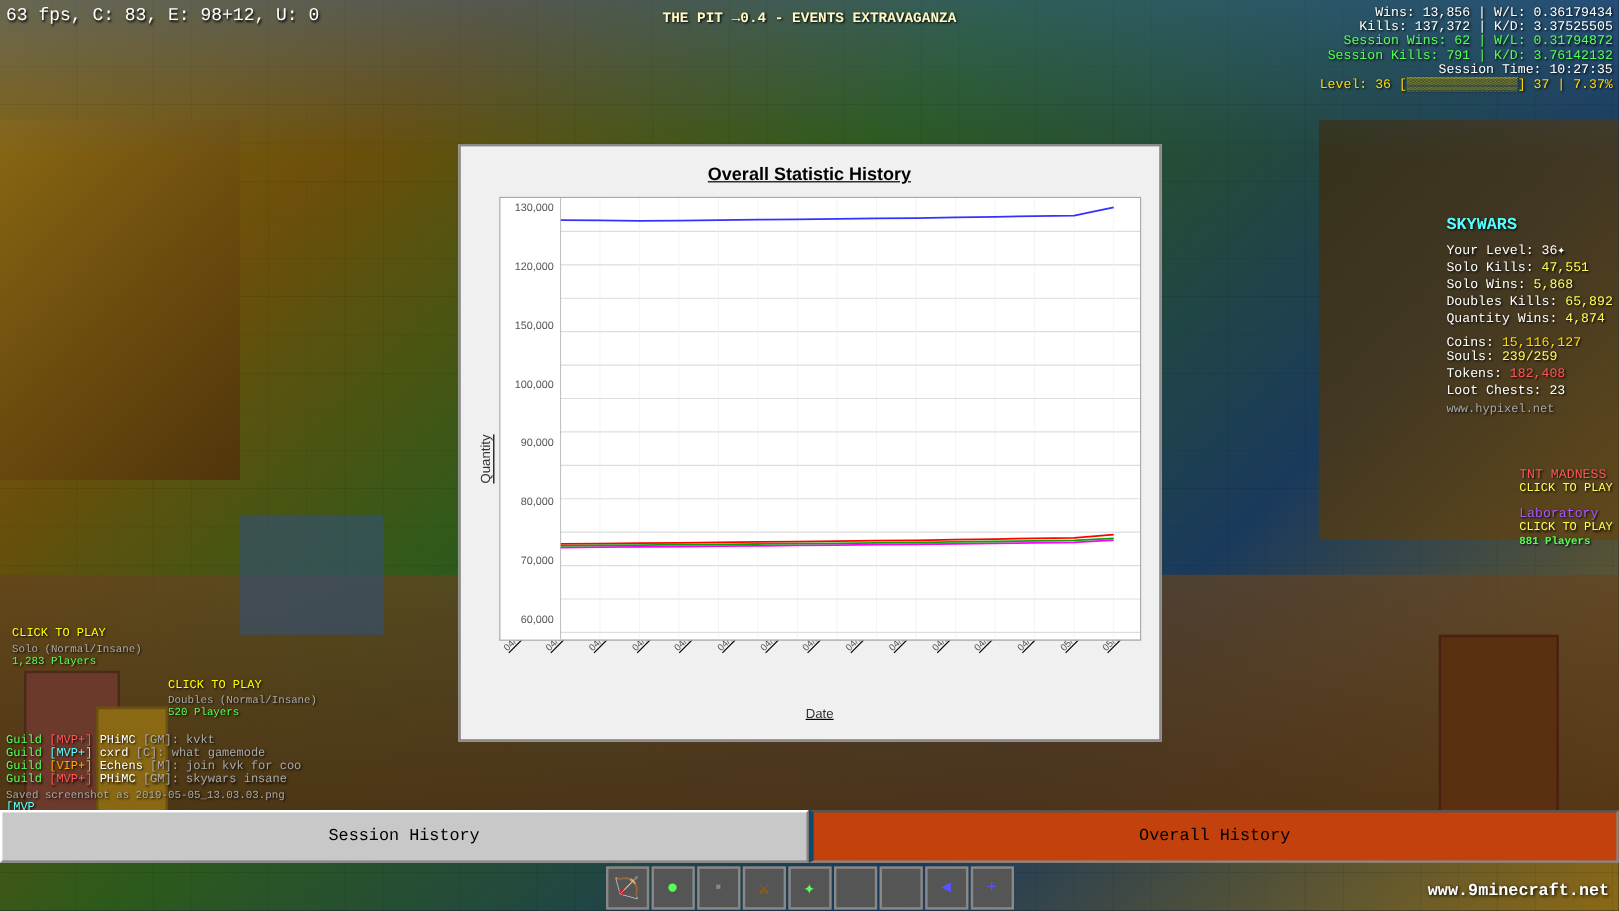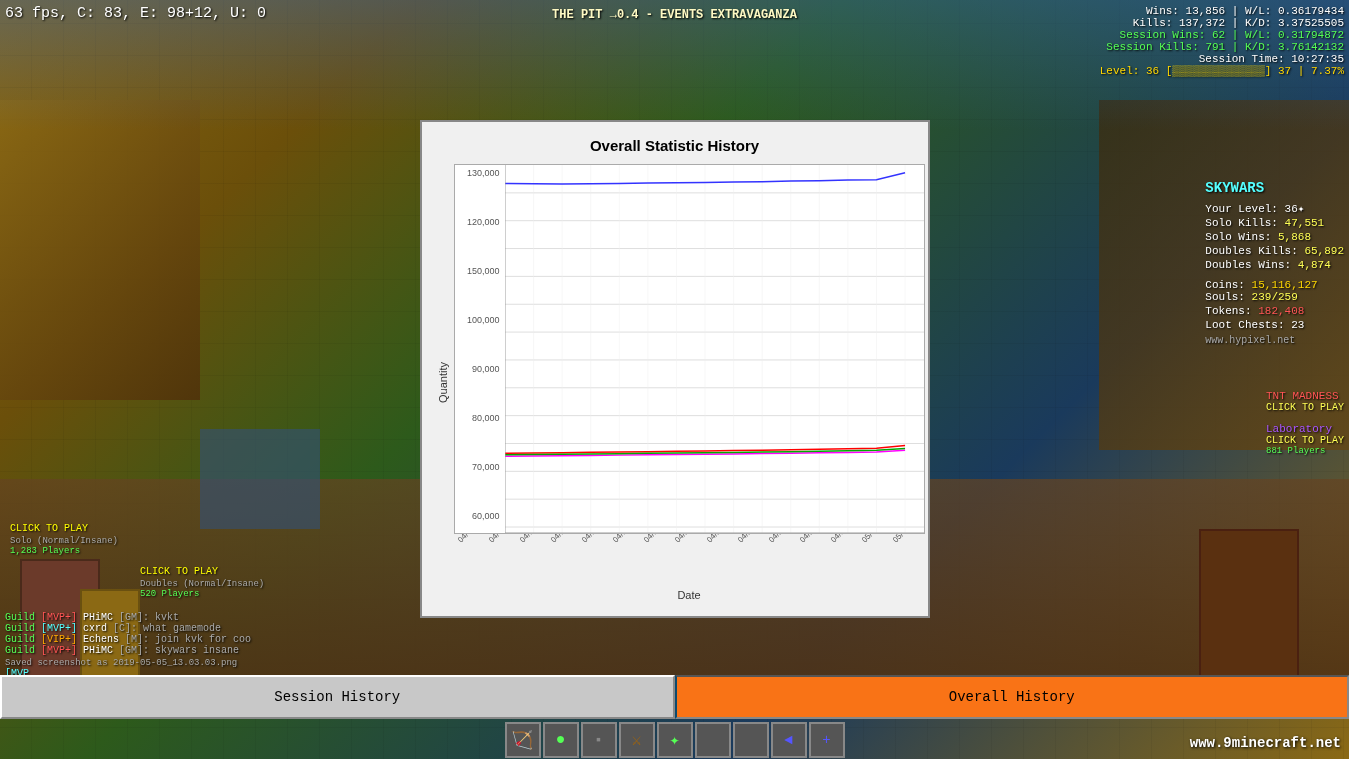--- a/index.html
+++ b/index.html
@@ -112,46 +112,47 @@
       z-index: 10;
       color: #ffffff;
       font-size: 10px;
       font-family: 'Courier New', monospace;
       text-shadow: 1px 1px 2px #000;
     }
 
     .tnt-panel .tnt-title { color: #ff5555; font-size: 11px; }
     .tnt-panel .lab-title { color: #aa55ff; font-size: 11px; }
     .tnt-panel .click-play { color: #ffff55; font-size: 10px; }
-    .tnt-panel .players { color: #55ff55; font-size: 9px; }
+    .tnt-panel .players { color: #55ff55; font-size: 9px; font-weight: bold; }
 
     
     .watermark {
       position: absolute;
       bottom: 8px;
       right: 8px;
       color: #ffffff;
       font-size: 14px;
       font-family: 'Courier New', monospace;
       font-weight: bold;
       z-index: 20;
       text-shadow: 1px 1px 3px #000;
     }
 
     
     .chart-overlay {
       position: absolute;
       top: 120px;
       left: 50%;
       transform: translateX(-50%);
-      width: 510px;
+      width: 586px;
       z-index: 15;
       background: #f0f0f0;
       border: 2px solid #888;
       padding: 15px;
+      text-decoration: underline;
     }
 
     .chart-title {
       text-align: center;
       font-size: 15px;
       font-weight: bold;
       font-family: Arial, sans-serif;
       color: #000;
       margin-bottom: 10px;
     }
@@ -239,23 +240,23 @@
       font-size: 14px;
       font-family: 'Courier New', monospace;
       cursor: pointer;
       display: flex;
       align-items: center;
       justify-content: center;
       text-align: center;
     }
 
     .nav-btn.active {
-      background: #f97316;
+      background: #c2410c;
       border-top: 2px solid #555;
-      border-left: 2px solid #0c4a6e;
+      border-left: 4px solid #0c4a6e;
     }
 
     
     .hotbar {
       position: absolute;
       bottom: 0;
       left: 50%;
       transform: translateX(-50%);
       display: flex;
       gap: 2px;
@@ -324,21 +325,21 @@
   <div class="stat-line">
     <span>Solo Kills:</span> <span class="num">47,551</span>
   </div>
   <div class="stat-line">
     <span>Solo Wins:</span> <span class="num">5,868</span>
   </div>
   <div class="stat-line">
     <span>Doubles Kills:</span> <span class="num">65,892</span>
   </div>
   <div class="stat-line">
-    <span>Doubles Wins:</span> <span class="num">4,874</span>
+    <span>Quantity Wins:</span> <span class="num">4,874</span>
   </div>
   <div style="margin-top:8px;">
     <span>Coins:</span> <span class="gold-num">15,116,127</span>
   </div>
   <div class="stat-line">
     <span>Souls:</span> <span class="num">239/259</span>
   </div>
   <div class="stat-line">
     <span>Tokens:</span> <span style="color:#ff5555;">182,408</span>
   </div>

